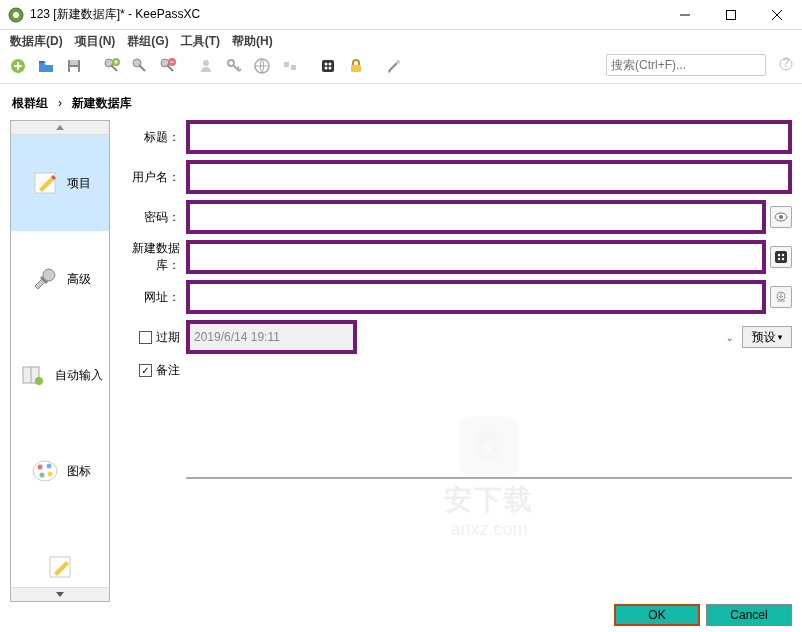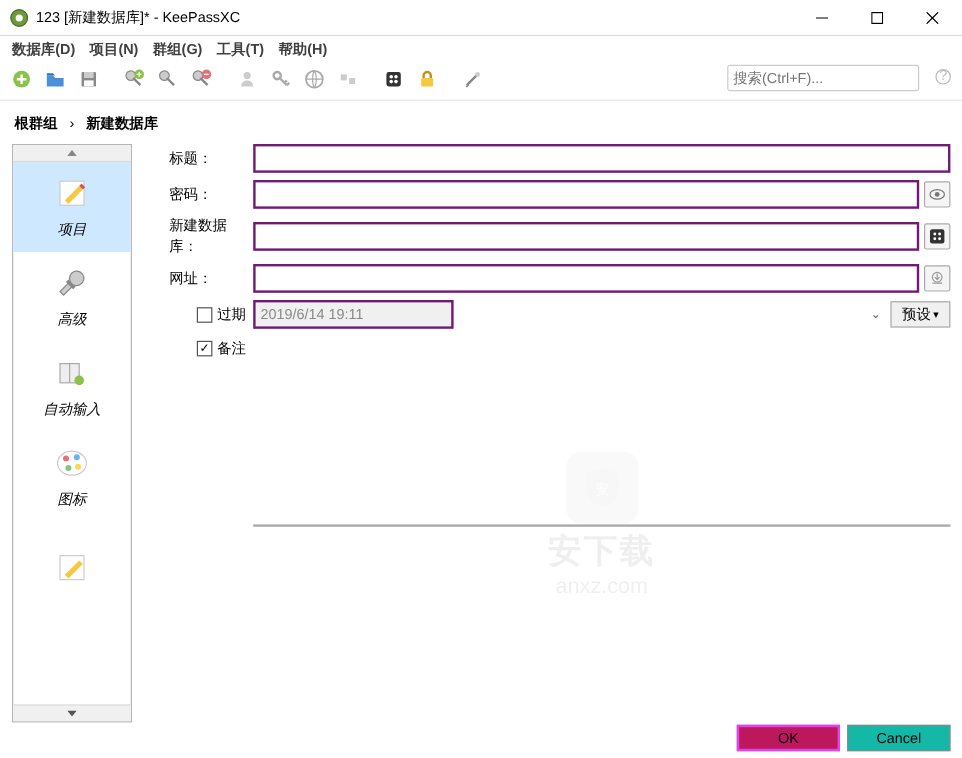--- a/index.html
+++ b/index.html
@@ -29,51 +29,51 @@
 .breadcrumb .sep { padding: 0 6px; font-weight: normal; }
 
 
 .main { display: flex; padding: 2px 10px 0 10px; height: 484px; }
 
 
 .sidenav { width: 100px; border: 1px solid #b5b5b5; background: #fff; display: flex; flex-direction: column; margin-right: 6px; }
 .sidenav-scroll-up, .sidenav-scroll-down { height: 14px; background: #f0f0f0; display: flex; align-items: center; justify-content: center; border-bottom: 1px solid #ddd; }
 .sidenav-scroll-down { border-bottom: none; border-top: 1px solid #ddd; }
 .sidenav-items { flex: 1; overflow: hidden; }
-.nav-item { height: 75px; display: flex; flex-direction: column; align-items: center; justify-content: center; gap: 6px; font-style: italic; }
+.nav-item { height: 96px; display: flex; flex-direction: row; align-items: center; justify-content: center; gap: 6px; }
 .nav-item.selected { background: #cde8ff; }
 .nav-item .nav-icon { width: 32px; height: 32px; display: flex; align-items: center; justify-content: center; }
 .nav-item .nav-label { color: #000; }
 
 
 .form { flex: 1; display: flex; flex-direction: column; }
 .form-row { display: flex; align-items: center; margin-bottom: 6px; }
-.form-label { width: 70px; text-align: left; padding-right: 6px; color: #000; margin-left: 25px; }
+.form-label { width: 70px; text-align: right; padding-right: 6px; color: #000; }
 .form-label.checkbox-label { display: flex; align-items: center; justify-content: flex-end; gap: 4px; }
-.form-input { flex: 1; height: 24px; border: 2px solid #701a75; padding: 0 4px; outline: none; background: #fff; }
+.form-input { flex: 1; height: 34px; border: 4px solid #701a75; padding: 0 4px; outline: none; background: #fff; }
 .form-input.disabled { background: #f0f0f0; color: #888; }
 .side-btn { width: 22px; height: 22px; margin-left: 4px; border: 1px solid #aaa; background: #f5f5f5; display: flex; align-items: center; justify-content: center; border-radius: 2px; }
 .preset-btn { width: 50px; height: 22px; margin-left: 4px; border: 1px solid #aaa; background: #f0f0f0; display: flex; align-items: center; justify-content: center; }
 .notes-row { flex: 1; display: flex; }
 .notes-area { flex: 1; border: 1px solid #aaa; background: #fff; position: relative; }
 .checkbox { width: 13px; height: 13px; border: 1px solid #555; display: inline-flex; align-items: center; justify-content: center; background: #fff; }
 .checkbox.checked::after { content: "✓"; font-size: 10px; line-height: 1; color: #000; }
 .dropdown-arrow { position: absolute; right: 4px; top: 50%; transform: translateY(-50%); color: #666; font-size: 10px; }
 .date-wrap { position: relative; flex: 1; }
 
 
 .watermark { position: absolute; left: 50%; top: 40%; transform: translate(-50%, -50%); opacity: 0.15; color: #999; text-align: center; pointer-events: none; }
 .watermark .wm-icon { width: 60px; height: 60px; margin: 0 auto 4px auto; border-radius: 12px; background: #ddd; display: flex; align-items: center; justify-content: center; }
 .watermark .wm-text { font-size: 28px; font-weight: bold; letter-spacing: 2px; }
 .watermark .wm-sub { font-size: 18px; }
 
 
 .bottom-bar { position: absolute; bottom: 6px; right: 10px; display: flex; gap: 6px; }
 .btn { width: 86px; height: 22px; border: 1px solid #888; background: #14b8a6; display: flex; align-items: center; justify-content: center; font-family: "Segoe UI", sans-serif; }
-.btn.primary { border: 2px solid #d946ef; background: #be185d; }
+.btn.primary { border: 2px solid #c2410c; background: #14b8a6; }
 
 svg { display: block; }
 </style>
 </head>
 <body>
 
 <div class="titlebar">
   <span class="app-icon">
     <svg viewBox="0 0 16 16">
         <circle cx="8" cy="8" r="7" fill="#6b9b3a" stroke="#4a6b28"></circle>
@@ -284,20 +284,24 @@
     <div class="sidenav-scroll-down">
         <svg width="8" height="5" viewBox="0 0 8 5">
           <path d="M0 0l4 5 4-5z" fill="#555"></path>
         </svg>
       </div>
   </div>
 
   <div class="form">
     <div class="form-row">
       <span class="form-label">标题：</span>
+      <input class="form-input" value="" style="">
+    </div>
+    <div class="form-row">
+      <span class="form-label">用户名：</span>
       <input class="form-input" value="" style="">
     </div>
     <div class="form-row">
       <span class="form-label">密码：</span>
       <input type="password" class="form-input" value="" style="">
       <div class="side-btn">
           <svg width="14" height="14" viewBox="0 0 14 14">
             <ellipse cx="7" cy="7" rx="6" ry="4" fill="none" stroke="#777"></ellipse>
             <circle cx="7" cy="7" r="2" fill="#777"></circle>
           </svg>

